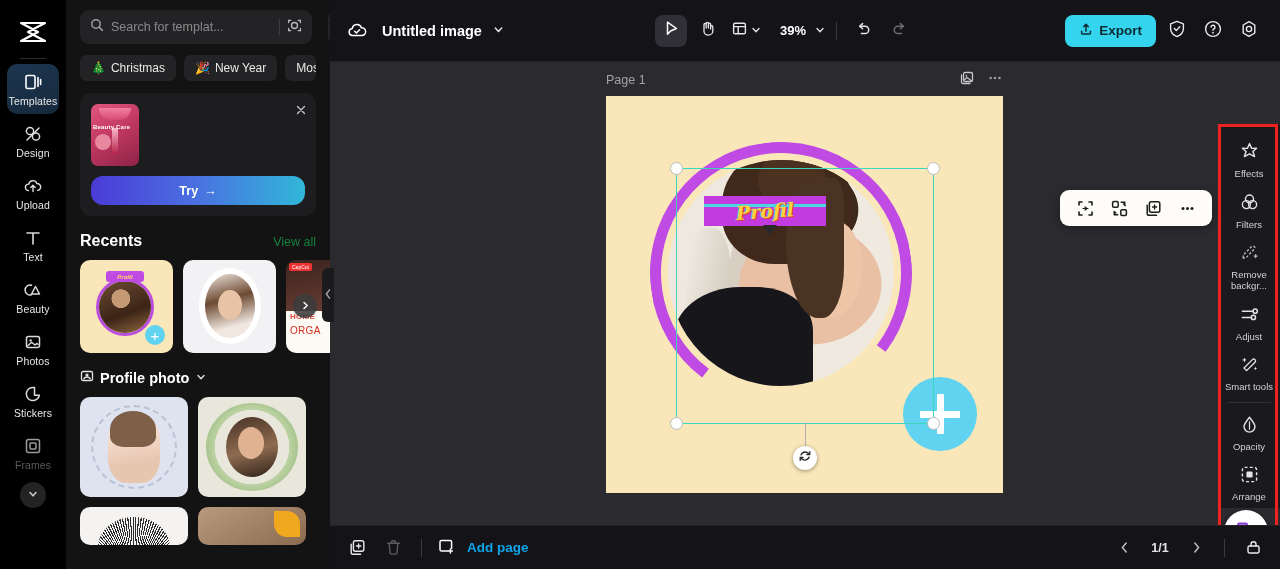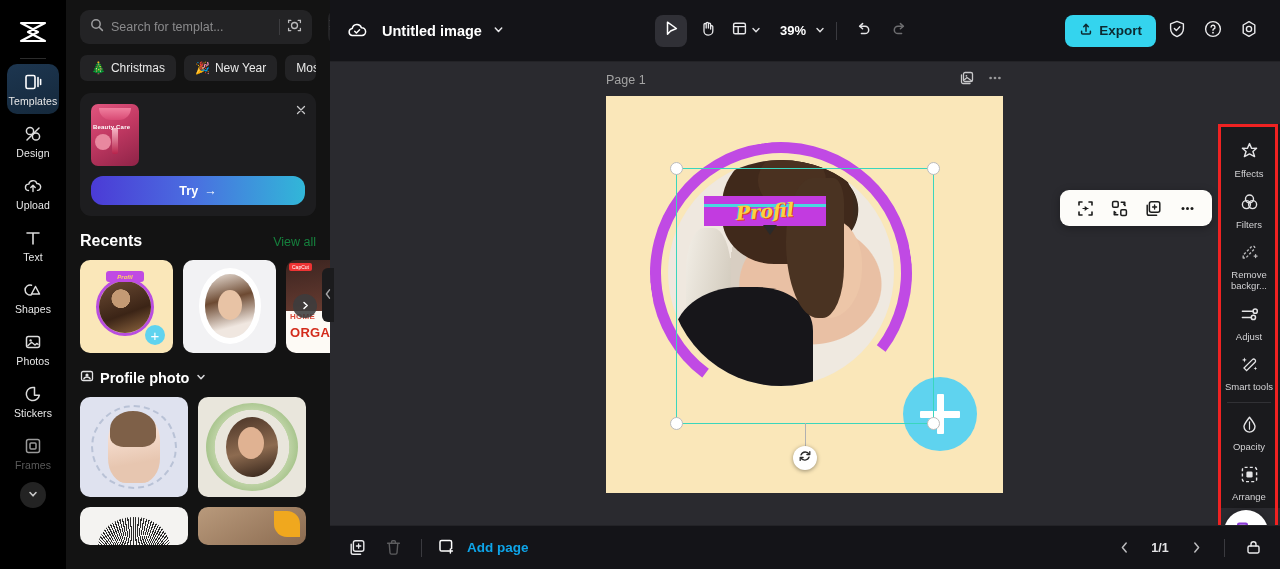--- a/index.html
+++ b/index.html
@@ -110,21 +110,21 @@
   .rc1 .plus { position:absolute; right:8px; bottom:8px; width:20px; height:20px; border-radius:50%;
      background:#5fd3ef; display:flex;align-items:center;justify-content:center;color:#fff;font-size:15px;line-height:1;}
   .rc2 { background: #f2f2f4; }
   .rc2 .oval { position:absolute; left:22px; top:14px; width:50px; height:64px; border-radius:50%;
      background: linear-gradient(165deg,#efe6de,#6d4a32 40%,#f0e7e0 78%); overflow:hidden; box-shadow:0 0 0 6px #fff; }
   .rc2 .oval .face { position:absolute; left:13px; top:16px; width:24px; height:30px; border-radius:50%; background:#e8c3a5;}
   .rc3 { background:#2a1b1b; }
   .rc3 .top { position:absolute; inset:0 0 45% 0; background: linear-gradient(170deg,#3b2420,#6e3f33); }
   .rc3 .bot { position:absolute; top:55%; left:0; right:0; bottom:0; background:#fdfaf5; }
   .rc3 .t1 { position:absolute; left:4px; top:56%; font-size:8px; font-weight:bold; color:#d94a3a; letter-spacing:.3px;}
-  .rc3 .t2 { position:absolute; left:4px; top:70%; font-size:13px; font-weight:bold; color:#d32c1c; letter-spacing:.3px;}
+  .rc3 .t2 { position:absolute; left:4px; top:70%; font-size:10px; font-weight:normal; color:#d32c1c; letter-spacing:.3px;}
   .rc3 .badge { position:absolute; left:3px; top:3px; font-size:5px; background:#e33; color:#fff; padding:1px 3px; border-radius:2px;}
   .rnext {
     position:absolute; right: -1px; top: 34px; width: 24px; height:24px; border-radius:50%;
     background: rgba(60,60,62,.88); display:flex;align-items:center;justify-content:center; cursor:pointer;
   }
 
   .pgrid { display:flex; gap: 10px; margin-top: 10px; flex-wrap: wrap; }
   .pcard { width: 108px; height: 100px; border-radius: 10px; overflow:hidden; position:relative; cursor:pointer; }
   .pc1 { background:#dfe2ef; }
   .pc1 .wreath { position:absolute; left:11px; top:8px; width:86px; height:84px; border-radius:50%;
@@ -335,21 +335,21 @@
       <span class="ri-lb">Text</span>
     </div>
 
     <div class="rail-item">
       <span class="ri-ic">
         <svg width="20" height="20" viewBox="0 0 20 20">
             <path d="M8.5 5.2a5 5 0 1 0 0 9.6" fill="none" stroke="#dcdcdc" stroke-width="1.5" stroke-linecap="round"></path>
             <path d="M12.5 6.5 L16.5 14 L8.5 14 Z" fill="none" stroke="#dcdcdc" stroke-width="1.5" stroke-linejoin="round"></path>
           </svg>
       </span>
-      <span class="ri-lb">Shapes</span>
+      <span class="ri-lb">Beauty</span>
     </div>
 
     <div class="rail-item">
       <span class="ri-ic">
         <svg width="20" height="20" viewBox="0 0 20 20">
             <rect x="3.5" y="4.5" width="13" height="11" rx="2" fill="none" stroke="#dcdcdc" stroke-width="1.5"></rect>
             <circle cx="7.6" cy="8.4" r="1.2" fill="#dcdcdc"></circle>
             <path d="M4.5 14 L8.6 10.2 L12 13 L14 11.4 L15.5 12.8" fill="none" stroke="#dcdcdc" stroke-width="1.4" stroke-linejoin="round"></path>
           </svg>
       </span>

